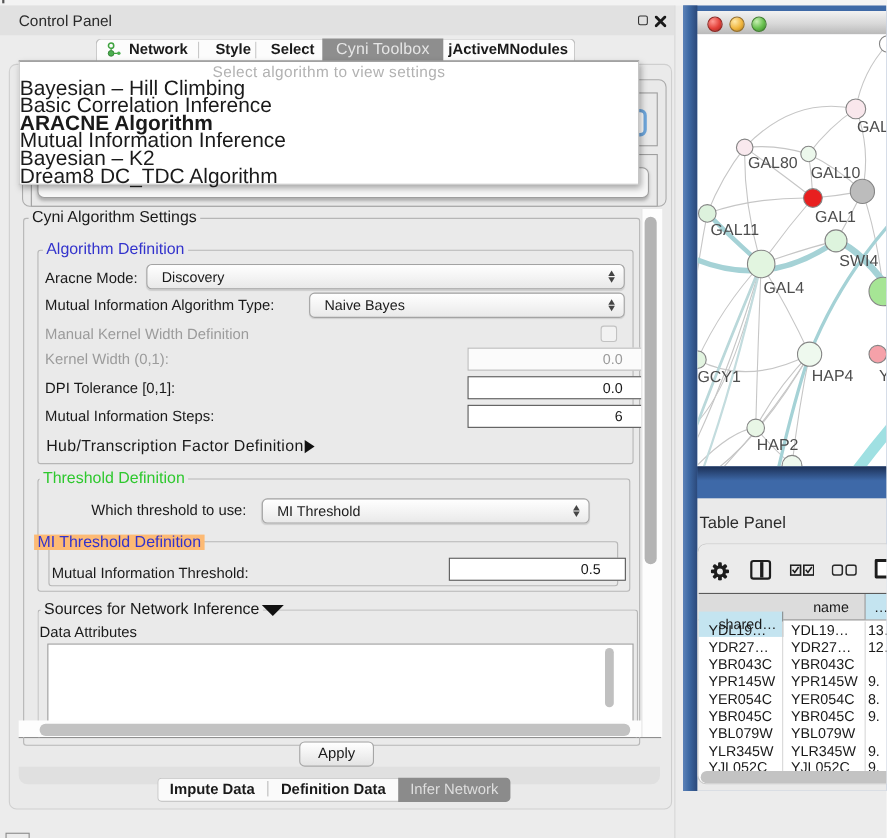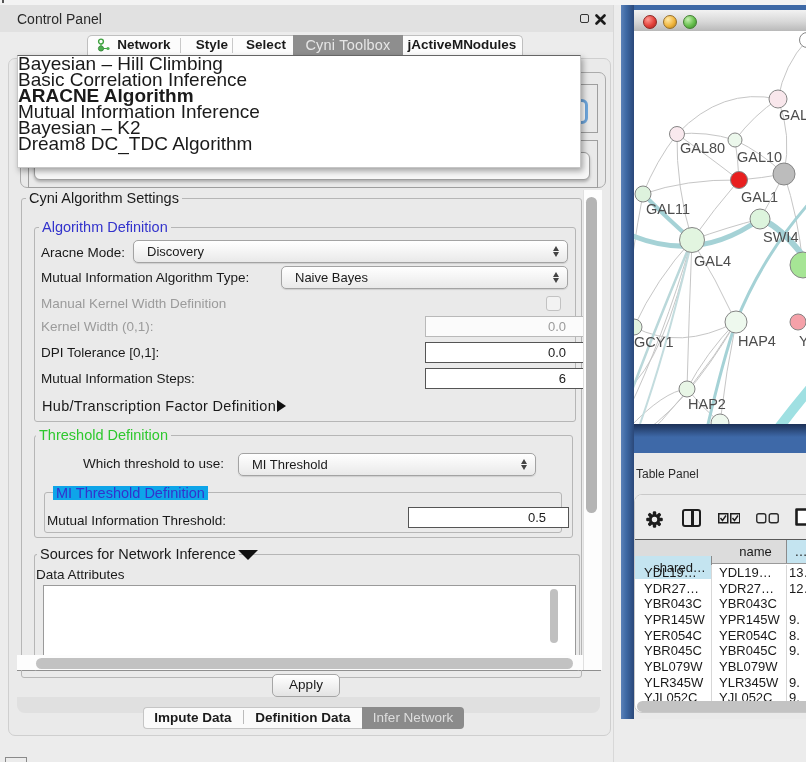--- a/index.html
+++ b/index.html
@@ -95,21 +95,21 @@
     <div class="grp" style="left:34px;top:430px;width:537px;height:101px"></div>
     <div class="gt" style="left:36px;top:423px;color:#2ec82e;background:#eaeaea">Threshold Definition</div>
 
     <div class="row-lbl" style="left:83px;top:451px">Which threshold to use:</div>
     <div class="combo" style="left:238px;top:448px;width:296px;height:21px">
         <span class="ct">MI Threshold</span>
         <span class="arr"></span>
       </div>
 
     <div class="grp" style="left:44px;top:487px;width:516px;height:39px"></div>
-    <div class="gt" style="left:53px;top:481px;color:#3333cc;background:#0ea5e9">MI Threshold Definition</div>
+    <div class="gt" style="left:31px;top:481px;color:#3333cc;background:#fdba74">MI Threshold Definition</div>
 
     <div class="row-lbl" style="left:47px;top:508px">Mutual Information Threshold:</div>
     <div class="fld" style="left:408px;top:502px;width:137px;height:19px">0.5</div>
 
     <div class="grp" style="left:34px;top:549px;width:544px;height:116px;border-bottom:none"></div>
     <div class="gt" style="left:37px;top:542px;background:#eaeaea">Sources for Network Inference</div>
     <div class="abs" style="left:238px;top:545px;width:0;height:0;border-left:10px solid transparent;border-right:10px solid transparent;border-top:10px solid #111"></div>
 
     <div class="row-lbl" style="left:36px;top:562px">Data Attributes</div>
 
@@ -124,20 +124,21 @@
     <div class="abs" style="left:272px;top:669px;width:66px;height:21px;background:linear-gradient(#ffffff,#f0f0f0 55%,#e3e3e3);border:1px solid #a6a6a6;border-radius:5px;text-align:center;line-height:20px;font-size:13.5px">Apply</div>
 
     <div class="abs" style="left:143px;top:702px;width:219px;height:20px;background:#fafafa;border:1px solid #c5c5c5;border-radius:4px 0 0 4px;border-right:none"></div>
     <div class="abs" style="left:362px;top:702px;width:102px;height:22px;background:#8b8b8b;border-radius:0 4px 4px 0"></div>
     <div class="abs b" style="left:143px;top:705px;width:100px;text-align:center;font-size:13.5px">Impute Data</div>
     <div class="abs" style="left:243px;top:705px;width:1px;height:14px;background:#bbb"></div>
     <div class="abs b" style="left:244px;top:705px;width:118px;text-align:center;font-size:13.5px">Definition Data</div>
     <div class="abs" style="left:362px;top:705px;width:102px;text-align:center;font-size:13.5px;color:#dedede">Infer Network</div>
 
     <div class="abs" style="left:17px;top:50px;width:564px;height:113px;background:#fff;border:1px solid #c6c6c6;border-top:1px solid #666;box-shadow:2px 3px 6px rgba(0,0,0,0.35);box-sizing:border-box">
+      <div style="text-align:center;color:#b2b2b2;height:17px;line-height:18px;font-size:14px;letter-spacing:0.35px">Select algorithm to view settings</div>
       <div style="line-height:15.9px;font-size:19px">
         <div>Bayesian – Hill Climbing</div>
         <div>Basic Correlation Inference</div>
         <div class="b">ARACNE Algorithm</div>
         <div>Mutual Information Inference</div>
         <div>Bayesian – K2</div>
         <div>Dream8 DC_TDC Algorithm</div>
       </div>
     </div>
   </div>
@@ -223,21 +224,21 @@
         <text x="104" y="315">HAP4</text>
         <text x="165" y="315">YJ</text>
         <text x="54" y="378">HAP2</text>
       </g>
     </svg>
   </div>
 
   <div class="abs" style="left:634px;top:424px;width:172px;height:29px;background:linear-gradient(#1c3056,#3e69a8 45%)"></div>
 
   <div class="abs" style="left:634px;top:453px;width:172px;height:266px;background:#eaeaea">
-    <div class="abs" style="left:2px;top:14px;font-size:12px;color:#2a2a2a">Table Panel</div>
+    <div class="abs" style="left:2px;top:14px;font-size:15px;color:#2a2a2a">Table Panel</div>
   </div>
 
   <div class="abs" style="left:634px;top:494px;width:180px;height:219px;background:#fff;border:1px solid #c9c9c9;border-radius:8px 0 0 8px;overflow:hidden;box-sizing:border-box">
 
     <div class="abs" style="left:0;top:0;width:180px;height:44px;background:#ebebeb;border-bottom:1px solid #5a5a5a">
       <svg class="abs" style="left:11px;top:16px" width="17" height="17" viewBox="-8.5 -8.5 17 17">
         <g fill="#1d1d1d">
           <rect x="-1.7" y="-8.3" width="3.4" height="16.6" rx="1.2"></rect>
           <rect x="-1.7" y="-8.3" width="3.4" height="16.6" rx="1.2" transform="rotate(45)"></rect>
           <rect x="-1.7" y="-8.3" width="3.4" height="16.6" rx="1.2" transform="rotate(90)"></rect>

